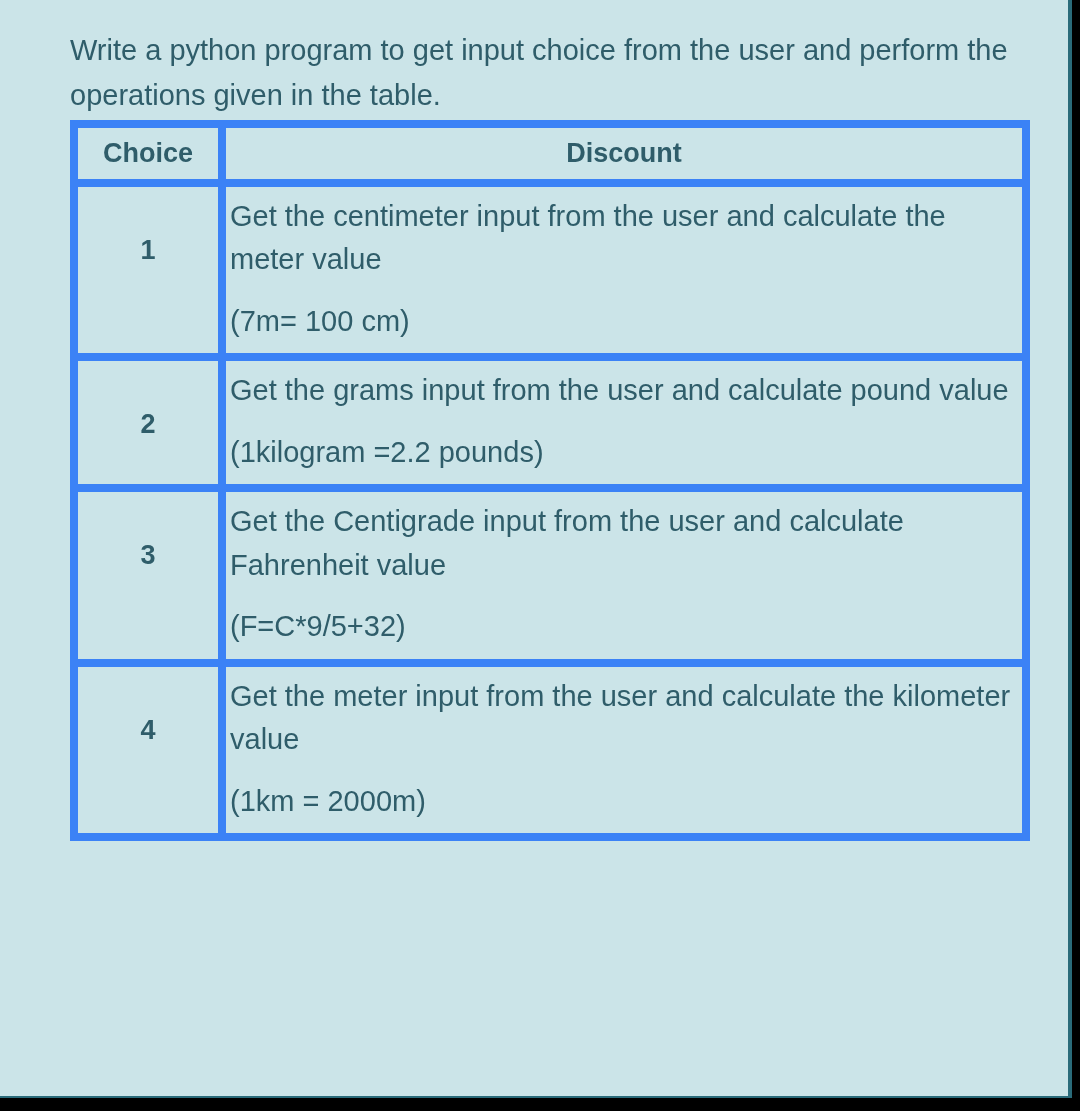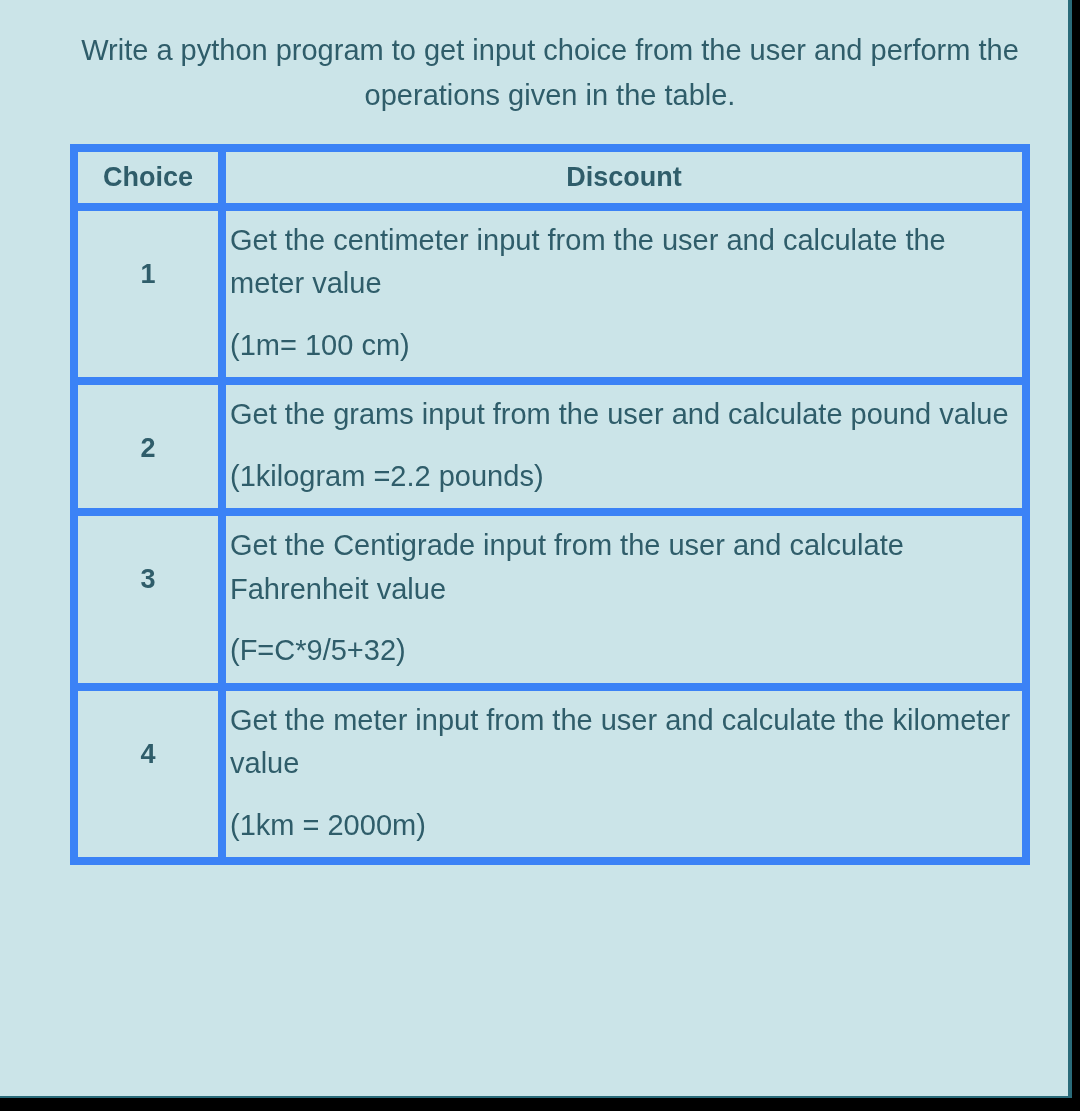--- a/index.html
+++ b/index.html
@@ -19,23 +19,22 @@
       width: 1072px;
       height: 1098px;
       border-right: 4px solid #2a6b7a;
       border-bottom: 2px solid #2a6b7a;
       padding: 28px 38px 38px 70px;
     }
     .intro-text {
       font-size: 29px;
       color: #2f5d6a;
       line-height: 1.55;
-      margin-bottom: 26px;
+      margin-bottom: 2px;
       font-weight: 400;
-      text-align: center;
     }
     table {
       border-collapse: collapse;
       width: 100%;
     }
     td, th {
       border: 8px solid #3b82f6;
       padding: 0;
       vertical-align: top;
     }
@@ -86,21 +85,21 @@
     <tbody>
         <tr>
       <td class="col-choice header-cell">Choice</td>
       <td class="header-cell">Discount</td>
     </tr>
 
     <tr>
       <td class="col-choice choice-num">1</td>
       <td class="desc-cell">
         <div class="desc-para">Get the centimeter input from the user and calculate the meter value</div>
-        <div class="desc-formula">(1m= 100 cm)</div>
+        <div class="desc-formula">(7m= 100 cm)</div>
       </td>
     </tr>
 
     <tr>
       <td class="col-choice choice-num">2</td>
       <td class="desc-cell">
         <div class="desc-para">Get the grams input from the user and calculate pound value</div>
         <div class="desc-formula">(1kilogram =2.2 pounds)</div>
       </td>
     </tr>

